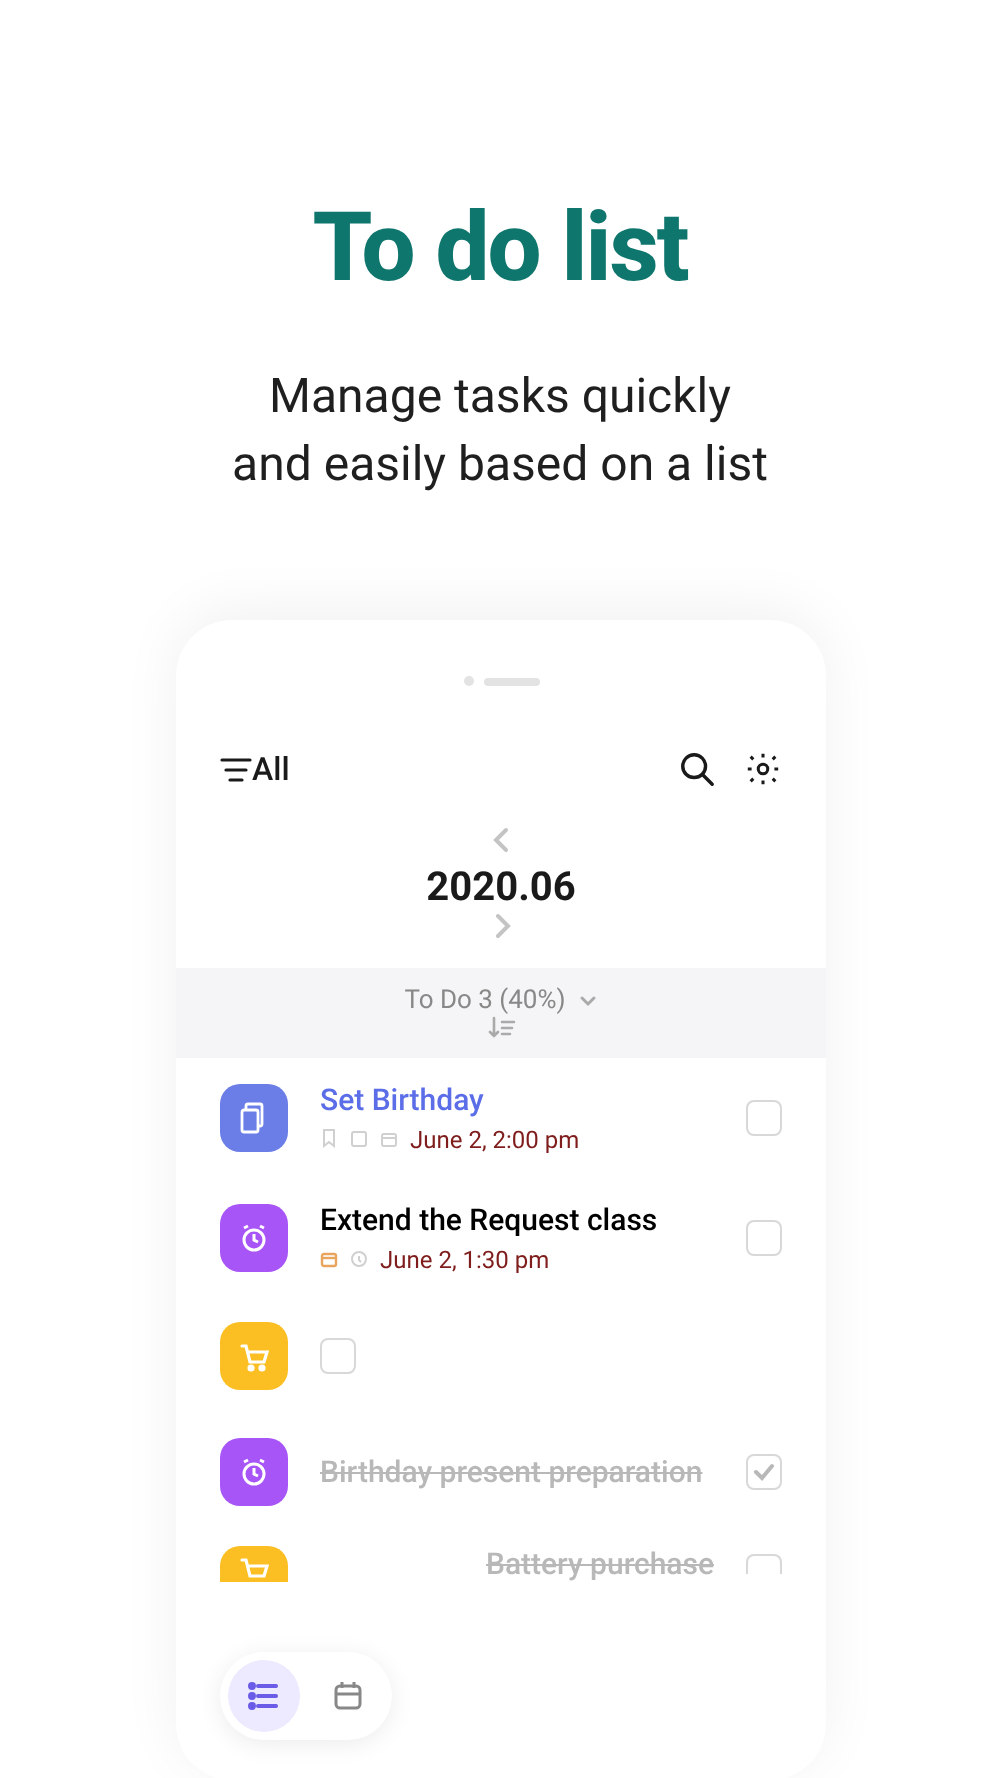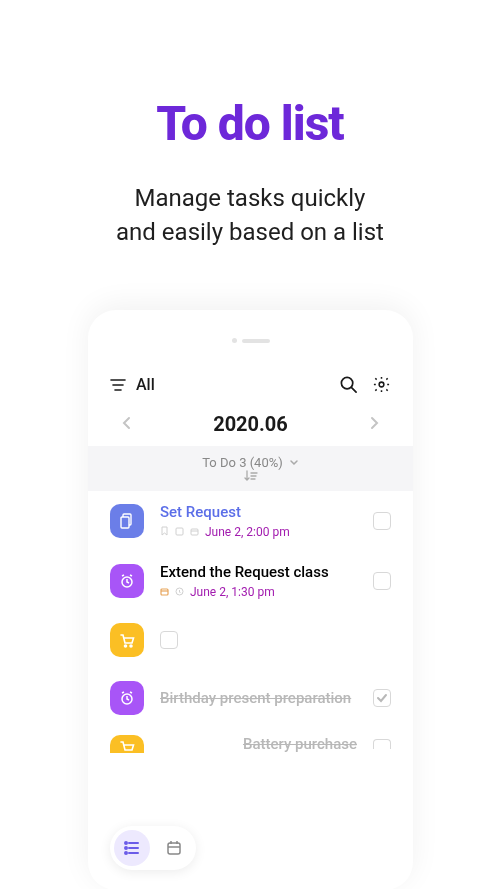--- a/index.html
+++ b/index.html
@@ -11,21 +11,21 @@
       overflow: hidden;
       position: relative;
     }
     .hero {
       text-align: center;
       padding-top: 95px;
     }
     .hero-title {
       font-size: 48px;
       font-weight: 800;
-      color: #6d28d9;
+      color: #0f766e;
       letter-spacing: -1px;
     }
     .hero-subtitle {
       font-size: 24px;
       font-weight: 400;
       color: #1f1f1f;
       line-height: 1.4;
       margin-top: 30px;
     }
     .phone {
@@ -46,30 +46,31 @@
       gap: 5px;
       padding: 28px 0 20px;
     }
     .page-dot { width: 5px; height: 5px; border-radius: 50%; background: #e3e3e3; }
     .page-line { width: 28px; height: 4px; border-radius: 2px; background: #e3e3e3; }
     .app-header {
       display: flex;
       align-items: center;
       padding: 12px 22px 8px;
     }
-    .filter-group { display: flex; align-items: center; gap: 10px; flex: 1; }
+    .filter-group { display: flex; align-items: center; flex: 1; }
     .icon { display: inline-flex; align-items: center; justify-content: center; }
     .icon svg { display: block; }
     .header-label { font-size: 16px; font-weight: 500; color: #1a1a1a; }
     .header-actions { display: flex; gap: 14px; }
     .month-nav {
       display: flex;
       align-items: center;
       justify-content: space-between;
       padding: 10px 34px;
+      flex-direction: column;
     }
     .month-label { font-size: 20px; font-weight: 700; color: #1a1a1a; }
     .chevron { color: #c4c4c4; }
     .section-header {
       display: flex;
       align-items: center;
       justify-content: space-between;
       background: #f5f5f7;
       padding: 9px 22px;
       font-size: 13px;
@@ -92,21 +93,21 @@
       justify-content: center;
       flex-shrink: 0;
     }
     .icon-blue { background: #6b7ee8; color: #fff; }
     .icon-purple { background: #a855f7; color: #fff; }
     .icon-yellow { background: #fbbf24; color: #fff; }
     .task-body { flex: 1; min-width: 0; }
     .task-title { font-size: 15px; font-weight: 500; color: #000000; }
     .task-title.highlight { color: #5b6ee8; }
     .task-title.done { color: #b8b8b8; text-decoration: line-through; }
-    .task-meta { display: flex; align-items: flex-start; gap: 6px; margin-top: 4px; font-size: 12px; color: #a21caf; }
+    .task-meta { display: flex; align-items: flex-start; gap: 6px; margin-top: 4px; font-size: 12px; color: #7f1d1d; }
     .task-meta .mini-icon { color: #d0d0d0; }
     .task-meta .mini-icon.active { color: #e8a55b; }
     .checkbox {
       width: 18px; height: 18px;
       border: 1.5px solid #d8d8d8;
       border-radius: 4px;
       flex-shrink: 0;
       display: flex;
       align-items: center;
       justify-content: center;
@@ -234,21 +235,21 @@
   </div>
 
   <div class="task">
     <div class="task-icon icon-blue">
       <svg width="14" height="16" viewBox="0 0 14 16" fill="none" stroke="#fff" stroke-width="1.4">
           <rect x="3" y="1" width="8" height="11" rx="1"></rect>
           <rect x="1" y="4" width="8" height="11" rx="1" fill="#6b7ee8"></rect>
         </svg>
     </div>
     <div class="task-body">
-      <div class="task-title highlight">Set Request</div>
+      <div class="task-title highlight">Set Birthday</div>
       <div class="task-meta">
         <span class="mini-icon"><svg width="9" height="10" viewBox="0 0 9 10" fill="none" stroke="currentColor" stroke-width="1">
               <path d="M2 1h5v8l-2.5-2L2 9V1z"></path>
             </svg></span>
         <span class="mini-icon"><svg width="9" height="9" viewBox="0 0 9 9" fill="none" stroke="currentColor" stroke-width="1">
               <rect x="1" y="1" width="7" height="7" rx="1"></rect>
             </svg></span>
         <span class="mini-icon"><svg width="9" height="9" viewBox="0 0 9 9" fill="none" stroke="currentColor" stroke-width="1">
               <rect x="1" y="2" width="7" height="6" rx="1"></rect>
               <line x1="1" y1="4" x2="8" y2="4"></line>

